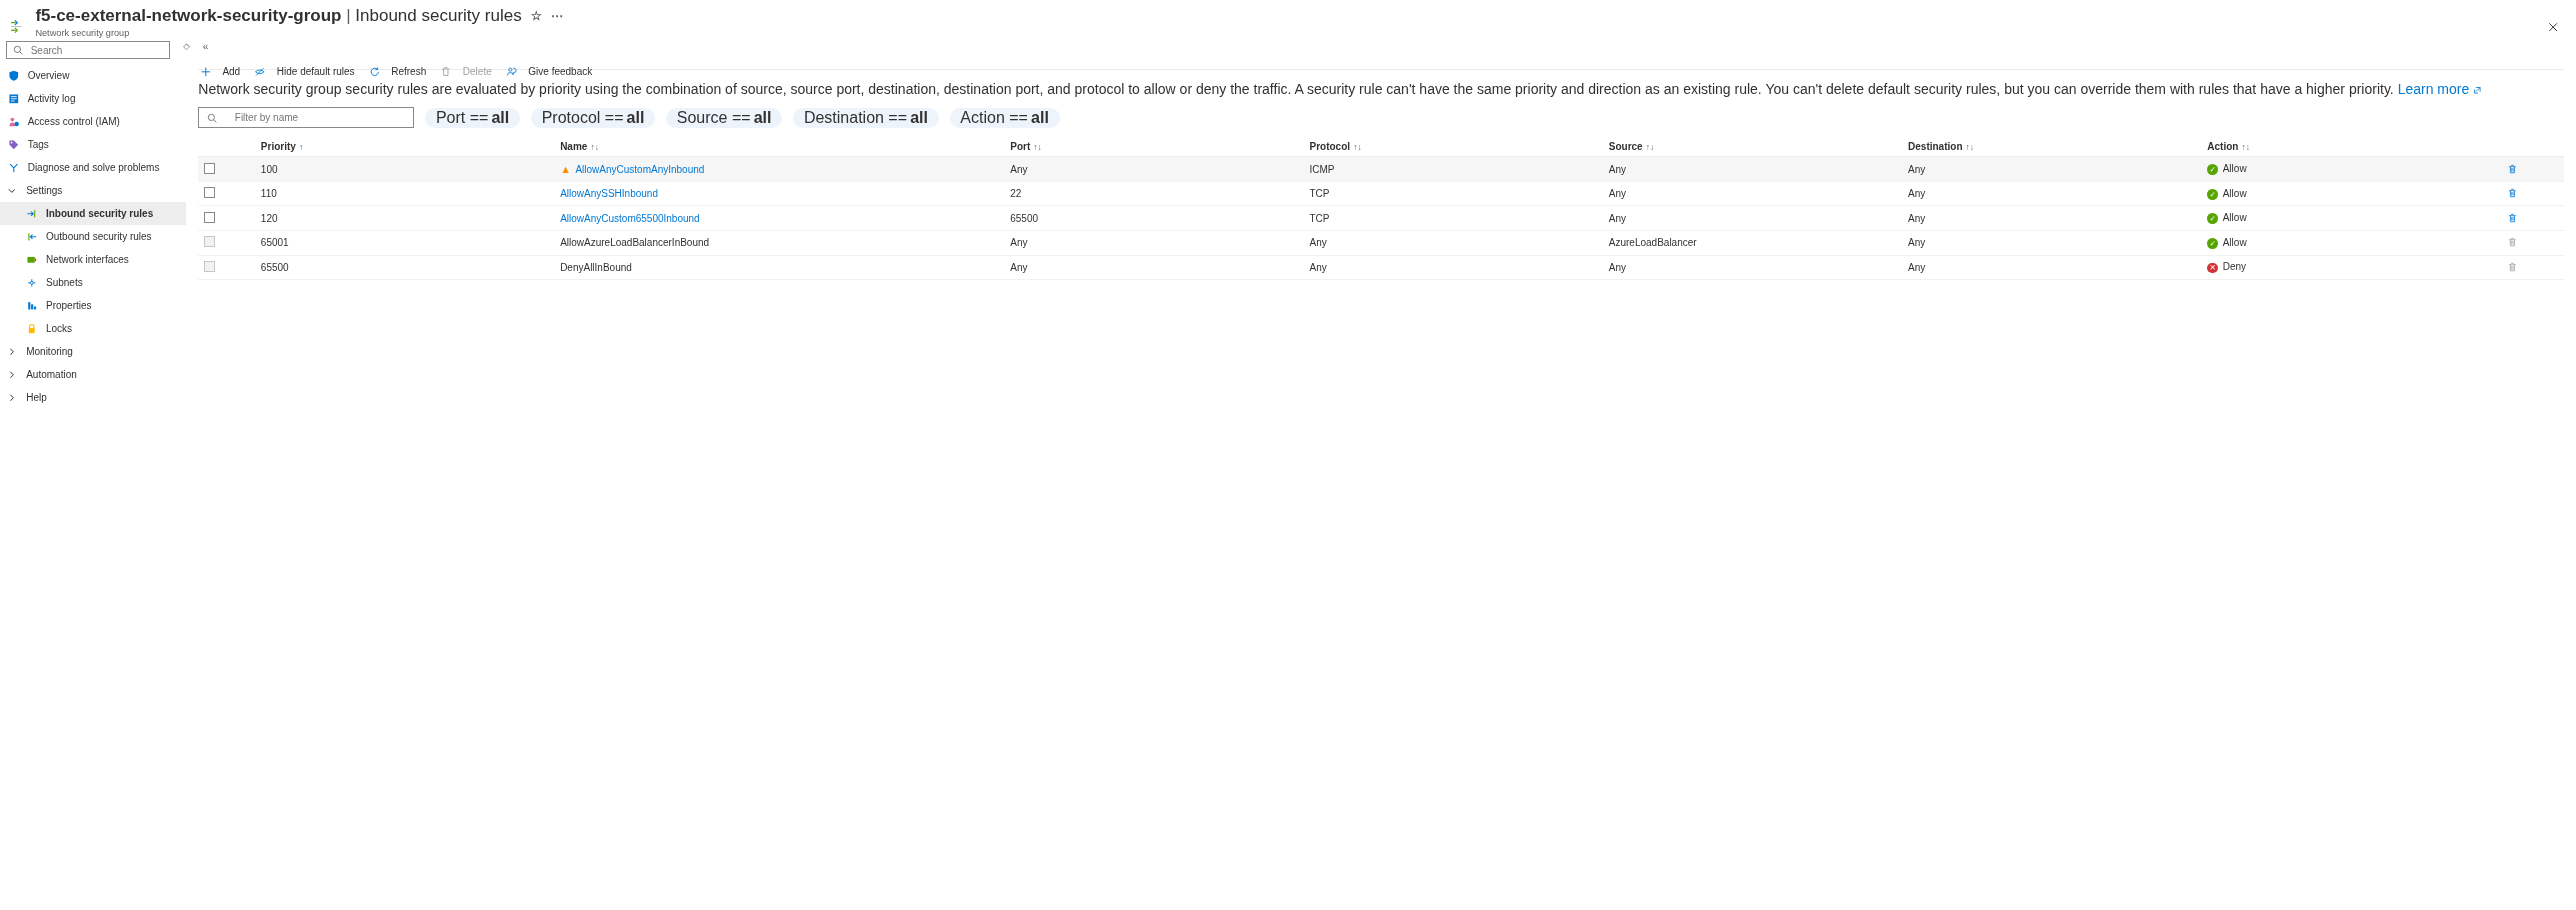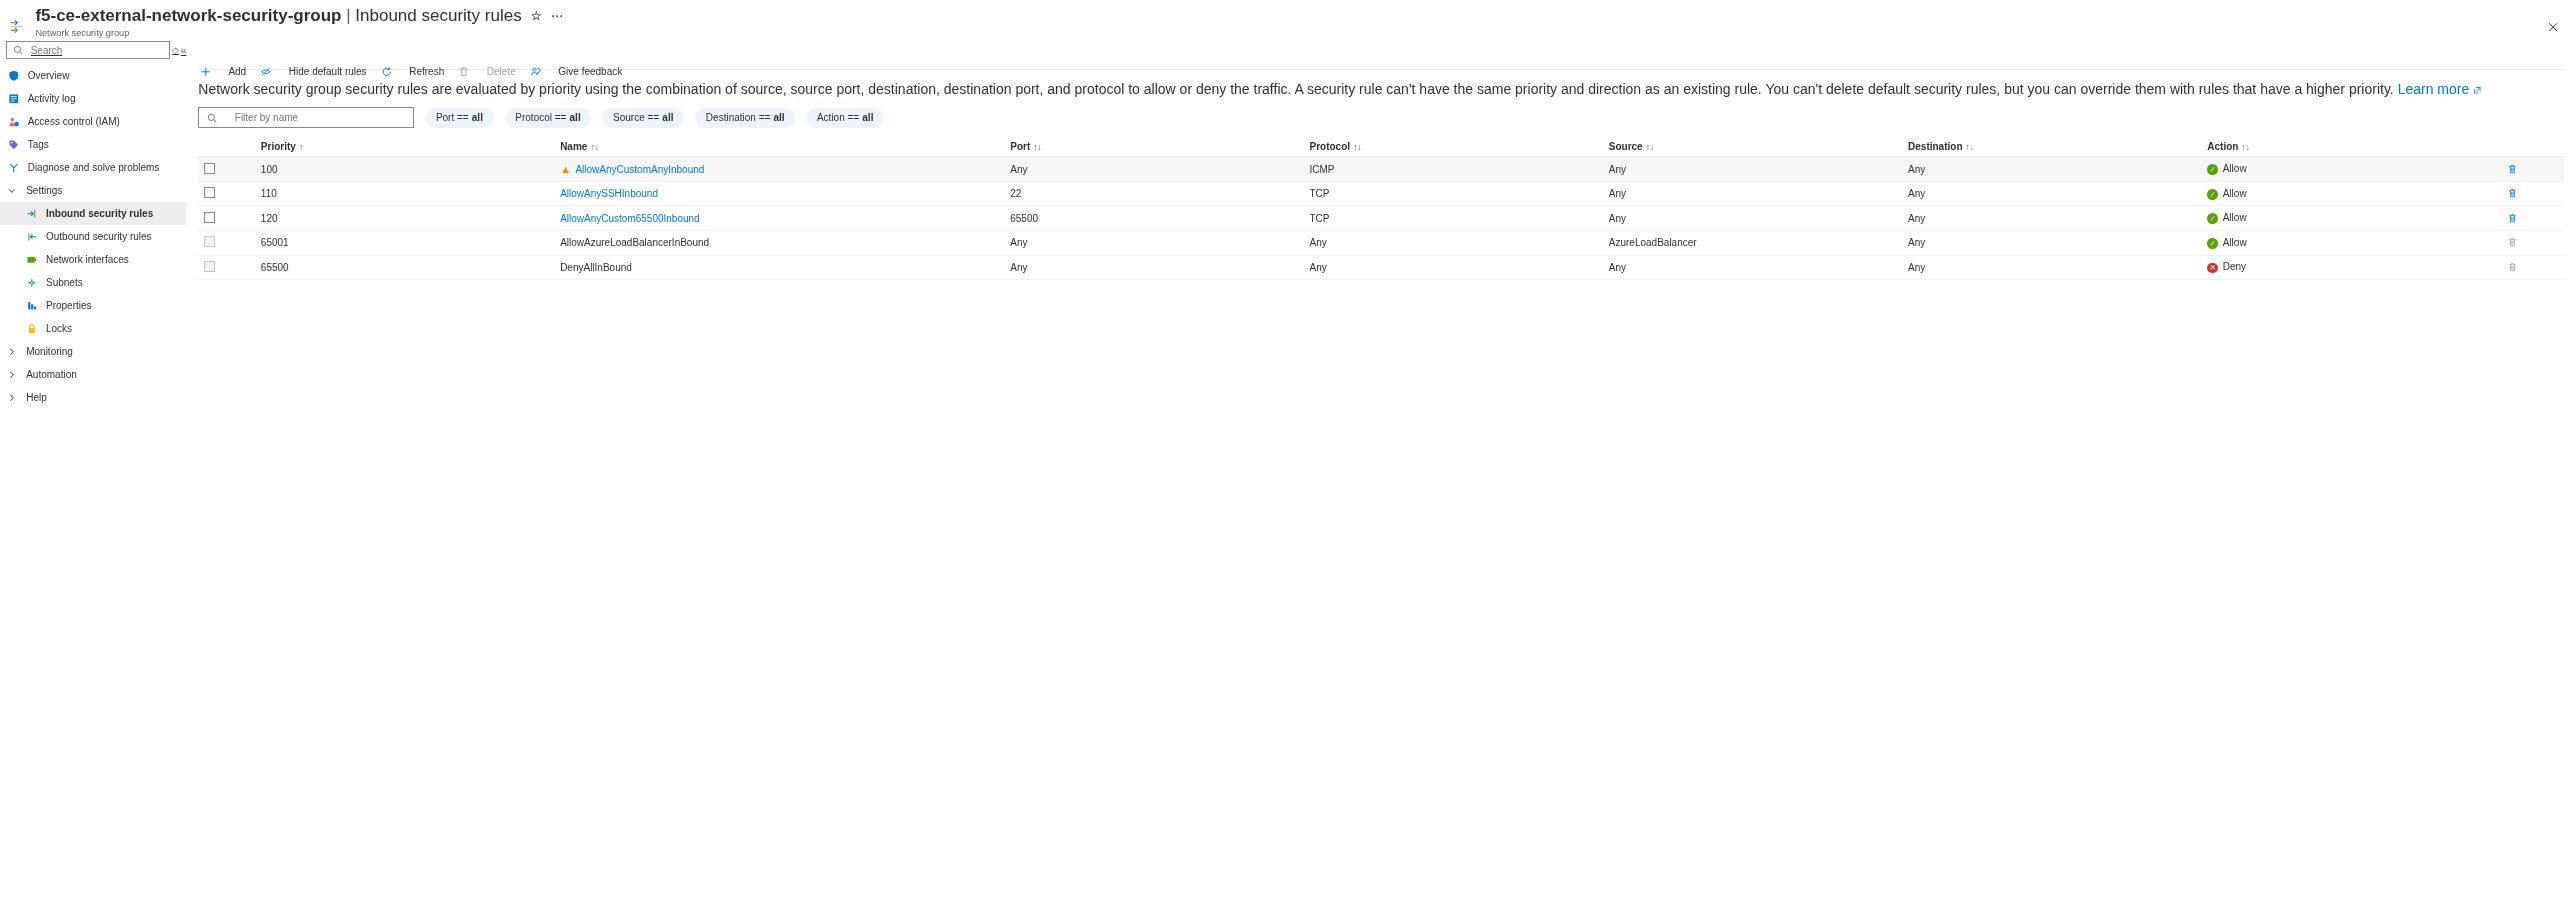--- a/index.html
+++ b/index.html
@@ -8,41 +8,41 @@
   .header { display: flex; align-items: flex-end; padding: 6.2px 12.3px 0 7.7px; }
   .header-icon { width: 20px; height: 20px; margin-right: 7.7px; margin-top:3.1px; display:flex; align-items:center; justify-content:center;}
   .header-title-wrap { flex: 1; }
   .header-title { font-size: 17px; font-weight: 600; display: flex; align-items: center; gap: 9.2px; }
   .header-sub { font-size: 9.2px; color: #605e5c; margin-top: 1.5px; }
   .header-sep { font-weight:400; color:#605e5c;}
   .header-pin, .header-more { color:#605e5c; cursor:pointer; font-size:12.3px; }
   .header-close { cursor:pointer; padding:4.6px; color:#323130; }
   .body { display: flex; flex: 1; min-height: 0; }
   .sidebar { width: 186px; border-right: none; padding-top: 0; }
-  .search-wrap { display:flex; align-items:center; padding: 3.1px 6.2px 4.6px 6.2px; gap:2px;text-decoration:underline;}
+  .search-wrap { display:flex; align-items:flex-start; padding: 3.1px 6.2px 4.6px 6.2px; gap:13px;}
   .search-box { flex:1; display:flex; align-items:center; border:0.8px solid #8a8886; height:18.5px; padding:0 4.6px; gap:4.6px;}
   .search-box input { border:none; outline:none; flex:1; font-size:10px; }
   .icon { width:12.3px; height:12.3px; display:inline-flex; align-items:center; justify-content:center; }
   .nav { padding: 0; margin:0; list-style:none; }
   .nav li { display:flex; align-items:center; height:23px; padding: 0 6.2px 0 7.7px; cursor:pointer; gap:7.7px; font-size:10px;}
   .nav li.selected { background:#ededed; font-weight:600; }
   .nav li.group { font-size:10px; color:#323130; }
   .nav li .chev { width:10.8px; }
   .nav li.indent { padding-left: 26px; }
   .main { flex:1; padding: 0 12.3px 0 12.3px; display:flex; flex-direction:column; min-width:0;}
   .toolbar { display:flex; align-items:center; gap:14px; height:32px; border-bottom:0.8px solid #edebe9; padding-left:1.5px;}
-  .tool-btn { display:flex; align-items:flex-start; gap:17px; color:#323130; cursor:pointer; font-size:10px;margin-top:37px;}
+  .tool-btn { display:flex; align-items:flex-start; gap:11px; color:#323130; cursor:pointer; font-size:10px;margin-top:37px;}
   .tool-btn.disabled { color:#a19f9d; cursor:default;}
   .collapse-btn { color:#605e5c; cursor:pointer; padding:0 3.1px 0 0;}
   .desc { font-size:14px; color:#323130; padding:9.2px 0 7.7px 0; line-height:1.45;}
   .desc a { color:#0078d4; text-decoration:none; }
   .filters { display:flex; align-items:center; gap:10.8px; padding-bottom:7.7px;}
   .filter-input { display:flex; align-items:center; border:0.8px solid #8a8886; height:21.6px; width:216px; padding:0 6.2px; gap:15px;}
   .filter-input input { border:none; outline:none; flex:1; font-size:10px; }
-  .pill { background:#eef4fb; border-radius:10.8px; height:20px; display:flex; align-items:center; padding:0 10.8px; font-size:10px; color:#323130; cursor:pointer;}
+  .pill { background:#eef4fb; border-radius:10.8px; height:20px; display:flex; align-items:center; padding:0 10.8px; font-size:16px; color:#323130; cursor:pointer;}
   .pill b { font-weight:700; margin-left:3.1px;}
   .table { width:100%; border-collapse:collapse; }
   .table th { text-align:left; font-size:10px; font-weight:600; padding:4.6px 6.2px; border-bottom:0.8px solid #edebe9; color:#323130;}
   .table td { font-size:10px; padding:5.4px 6.2px; border-bottom:0.8px solid #f3f2f1; }
   .table tr.sel-row td { background:#f6f6f7;}
   .chk { width:10.8px; height:10.8px; border:0.8px solid #8a8886; display:inline-block; background:#fff;}
   .chk.gray { border-color:#c8c6c4; background:#f3f2f1;}
   .link { color:#0078d4; cursor:pointer;}
   .sort { color:#605e5c; font-size:8.5px; margin-left:3.1px;}
   .sort-up { color:#0078d4; font-size:8.5px; margin-left:3.1px;}

